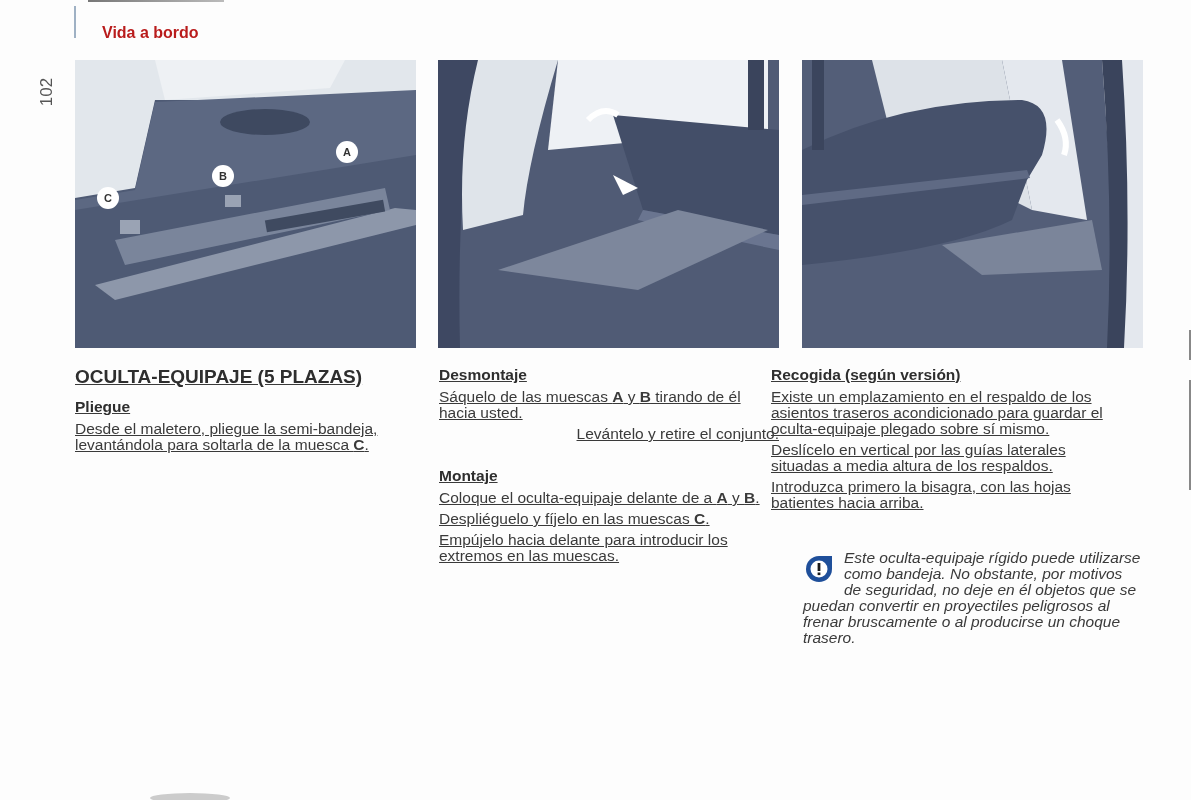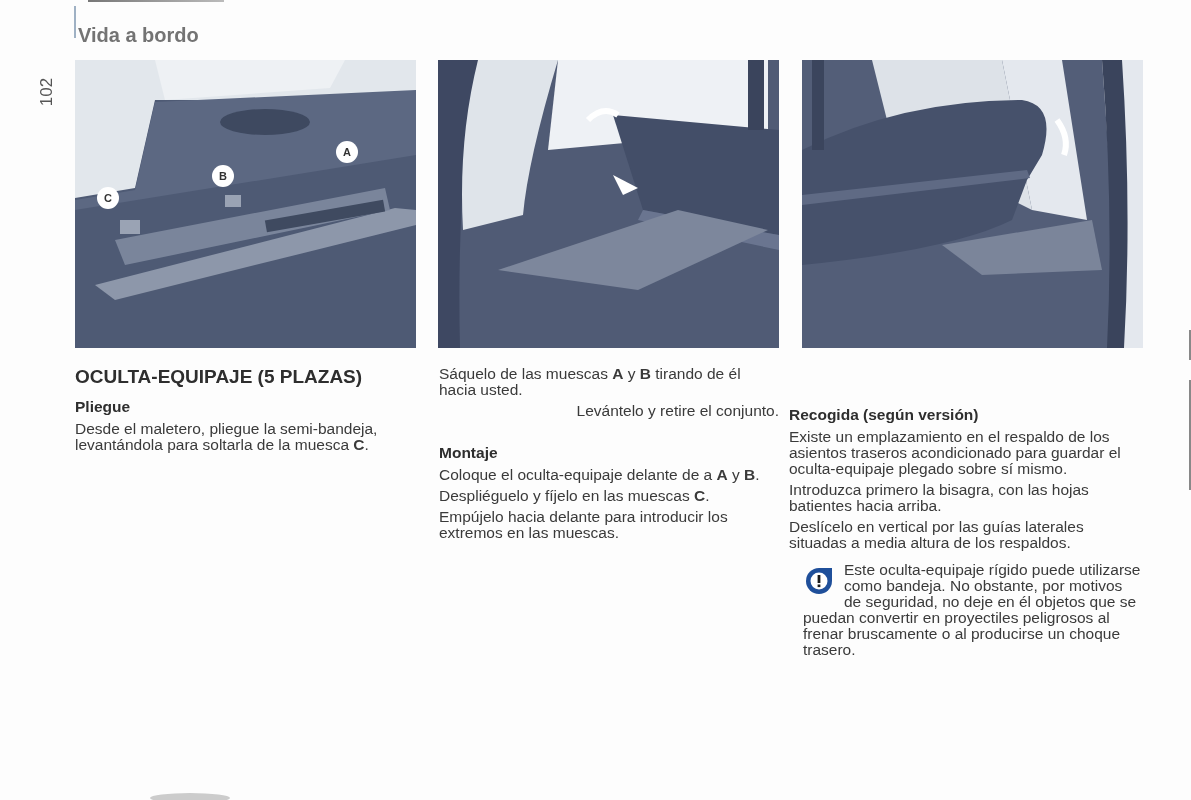--- a/index.html
+++ b/index.html
@@ -2,29 +2,29 @@
 <html><head>
 <meta charset="utf-8">
 <style>
   html, body { margin:0; padding:0; }
   body {
     width:1191px; height:800px; background:#fdfdfd; position:relative; overflow:hidden;
     font-family:"Liberation Sans", "DejaVu Sans", sans-serif; color:#3c3c3c;
   }
   .top-rule { position:absolute; left:88px; top:0; width:136px; height:2px; background:linear-gradient(90deg,#777,#bbb); }
   .side-bar { position:absolute; left:74px; top:6px; width:2px; height:32px; background:#9fb1c4; }
-  .section-title { position:absolute; left:78px; top:24px; font-size:20px; font-weight:bold; color:#737373; }
+  .section-title { position:absolute; left:102px; top:24px; font-size:16px; font-weight:bold; color:#b91c1c; }
   .page-num { position:absolute; left:32px; top:82px; font-size:17px; color:#555; transform:rotate(-90deg); transform-origin:center; width:30px; text-align:center; }
   .photo { position:absolute; top:60px; width:341px; height:288px; overflow:hidden; background:#4c5870; }
   .photo svg { display:block; }
-  .col { position:absolute; top:366px; font-size:15.5px; line-height:16px; color:#3a3a3a; }
+  .col { position:absolute; top:366px; font-size:15.5px; line-height:16px; color:#3a3a3a;text-decoration:underline; }
   .col p { margin:0 0 5px 0; }
   .col .h1 { font-size:19px; font-weight:bold; color:#2e2e2e; margin-bottom:10px; line-height:22px; }
   .col .h2 { font-size:15.5px; font-weight:bold; color:#2e2e2e; margin:0 0 5px 0; line-height:18px; }
-  .warn { position:absolute; left:803px; top:562px; width:340px; font-size:15.5px; line-height:16px; color:#3a3a3a; }
+  .warn { position:absolute; left:803px; top:550px; width:340px; font-size:15.5px; line-height:16px; color:#3a3a3a;font-style:italic; }
   .warn-icon { float:left; width:30px; height:30px; margin:4px 10px 2px 1px; }
   .edge-mark { position:absolute; right:0; width:2px; background:#888; }
   .bottom-smudge { position:absolute; left:150px; top:793px; width:80px; height:10px; border-radius:50%; background:#ccc; }
 </style>
 </head>
 <body>
 
 <div class="top-rule"></div>
 <div class="side-bar"></div>
 <div class="section-title">Vida a bordo</div>
@@ -86,33 +86,34 @@
   </svg>
 </div>
 
 <div class="col" style="left:75px; width:345px;">
   <p class="h1">OCULTA-EQUIPAJE (5 PLAZAS)</p>
   <p class="h2">Pliegue</p>
   <p><span>Desde el maletero, pliegue la semi-bandeja, levantándola para soltarla de la muesca </span><b>C</b><span>.</span></p>
 </div>
 
 <div class="col" style="left:439px; width:340px;">
+  <p class="h2">Desmontaje</p>
   <p><span>Sáquelo de las muescas </span><b>A</b><span> y </span><b>B</b><span> tirando de él hacia usted.</span></p>
   <p style="margin-bottom:25px;text-align:right;">Levántelo y retire el conjunto.</p>
   <p class="h2">Montaje</p>
   <p><span>Coloque el oculta-equipaje delante de a </span><b>A</b><span> y </span><b>B</b><span>.</span></p>
   <p><span>Despliéguelo y fíjelo en las muescas </span><b>C</b><span>.</span></p>
   <p>Empújelo hacia delante para introducir los extremos en las muescas.</p>
 </div>
 
-<div class="col" style="left:789px; width:345px;margin-top:40px;">
+<div class="col" style="left:771px; width:345px;">
   <p class="h2">Recogida (según versión)</p>
   <p>Existe un emplazamiento en el respaldo de los asientos traseros acondicionado para guardar el oculta-equipaje plegado sobre sí mismo.</p>
+  <p>Deslícelo en vertical por las guías laterales situadas a media altura de los respaldos.</p>
   <p>Introduzca primero la bisagra, con las hojas batientes hacia arriba.</p>
-  <p>Deslícelo en vertical por las guías laterales situadas a media altura de los respaldos.</p>
 </div>
 
 <div class="warn">
   <svg class="warn-icon" viewBox="0 0 30 30">
     <path d="M15,2 A13,13 0 1 0 28,15 L28,2 Z" fill="#1f4f9a"></path>
     <circle cx="15" cy="15" r="8.5" fill="#ffffff"></circle>
     <rect x="13.6" y="9" width="2.8" height="8" fill="#1a1a1a"></rect>
     <rect x="13.6" y="18.5" width="2.8" height="2.6" fill="#1a1a1a"></rect>
   </svg>
   <span>Este oculta-equipaje rígido puede utilizarse como bandeja. No obstante, por motivos de seguridad, no deje en él objetos que se puedan convertir en proyectiles peligrosos al frenar bruscamente o al producirse un choque trasero.</span>

